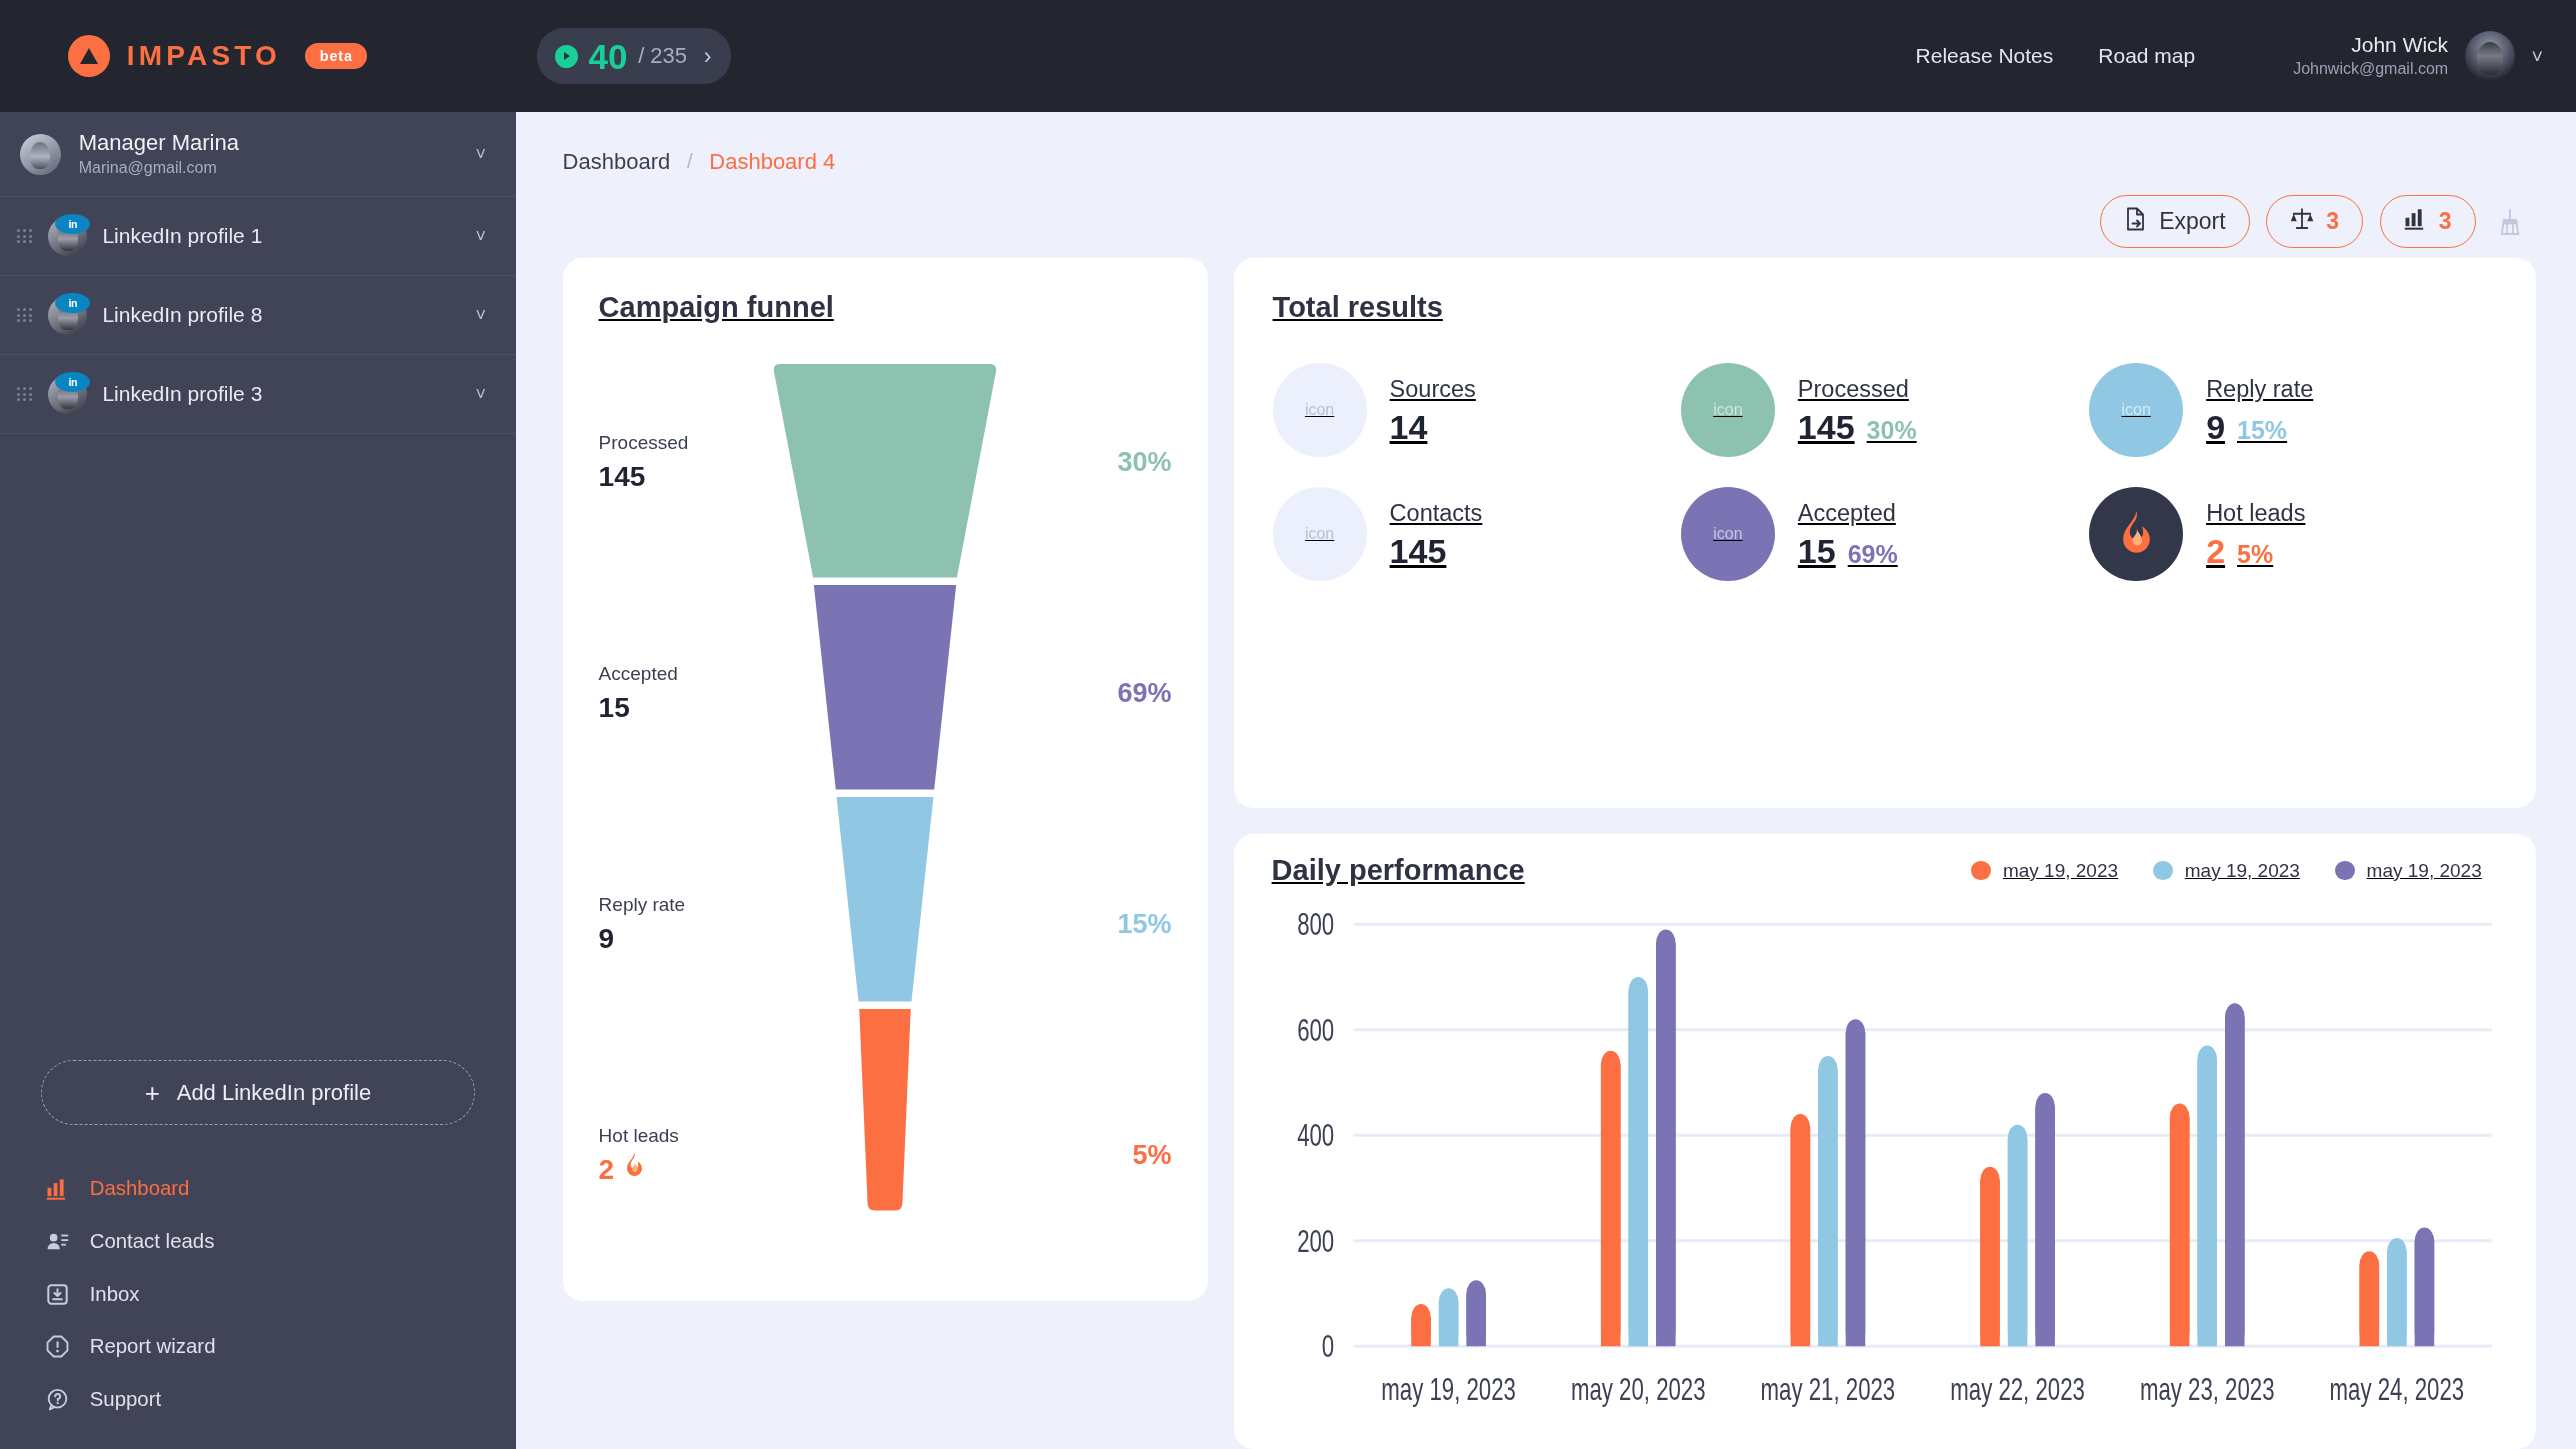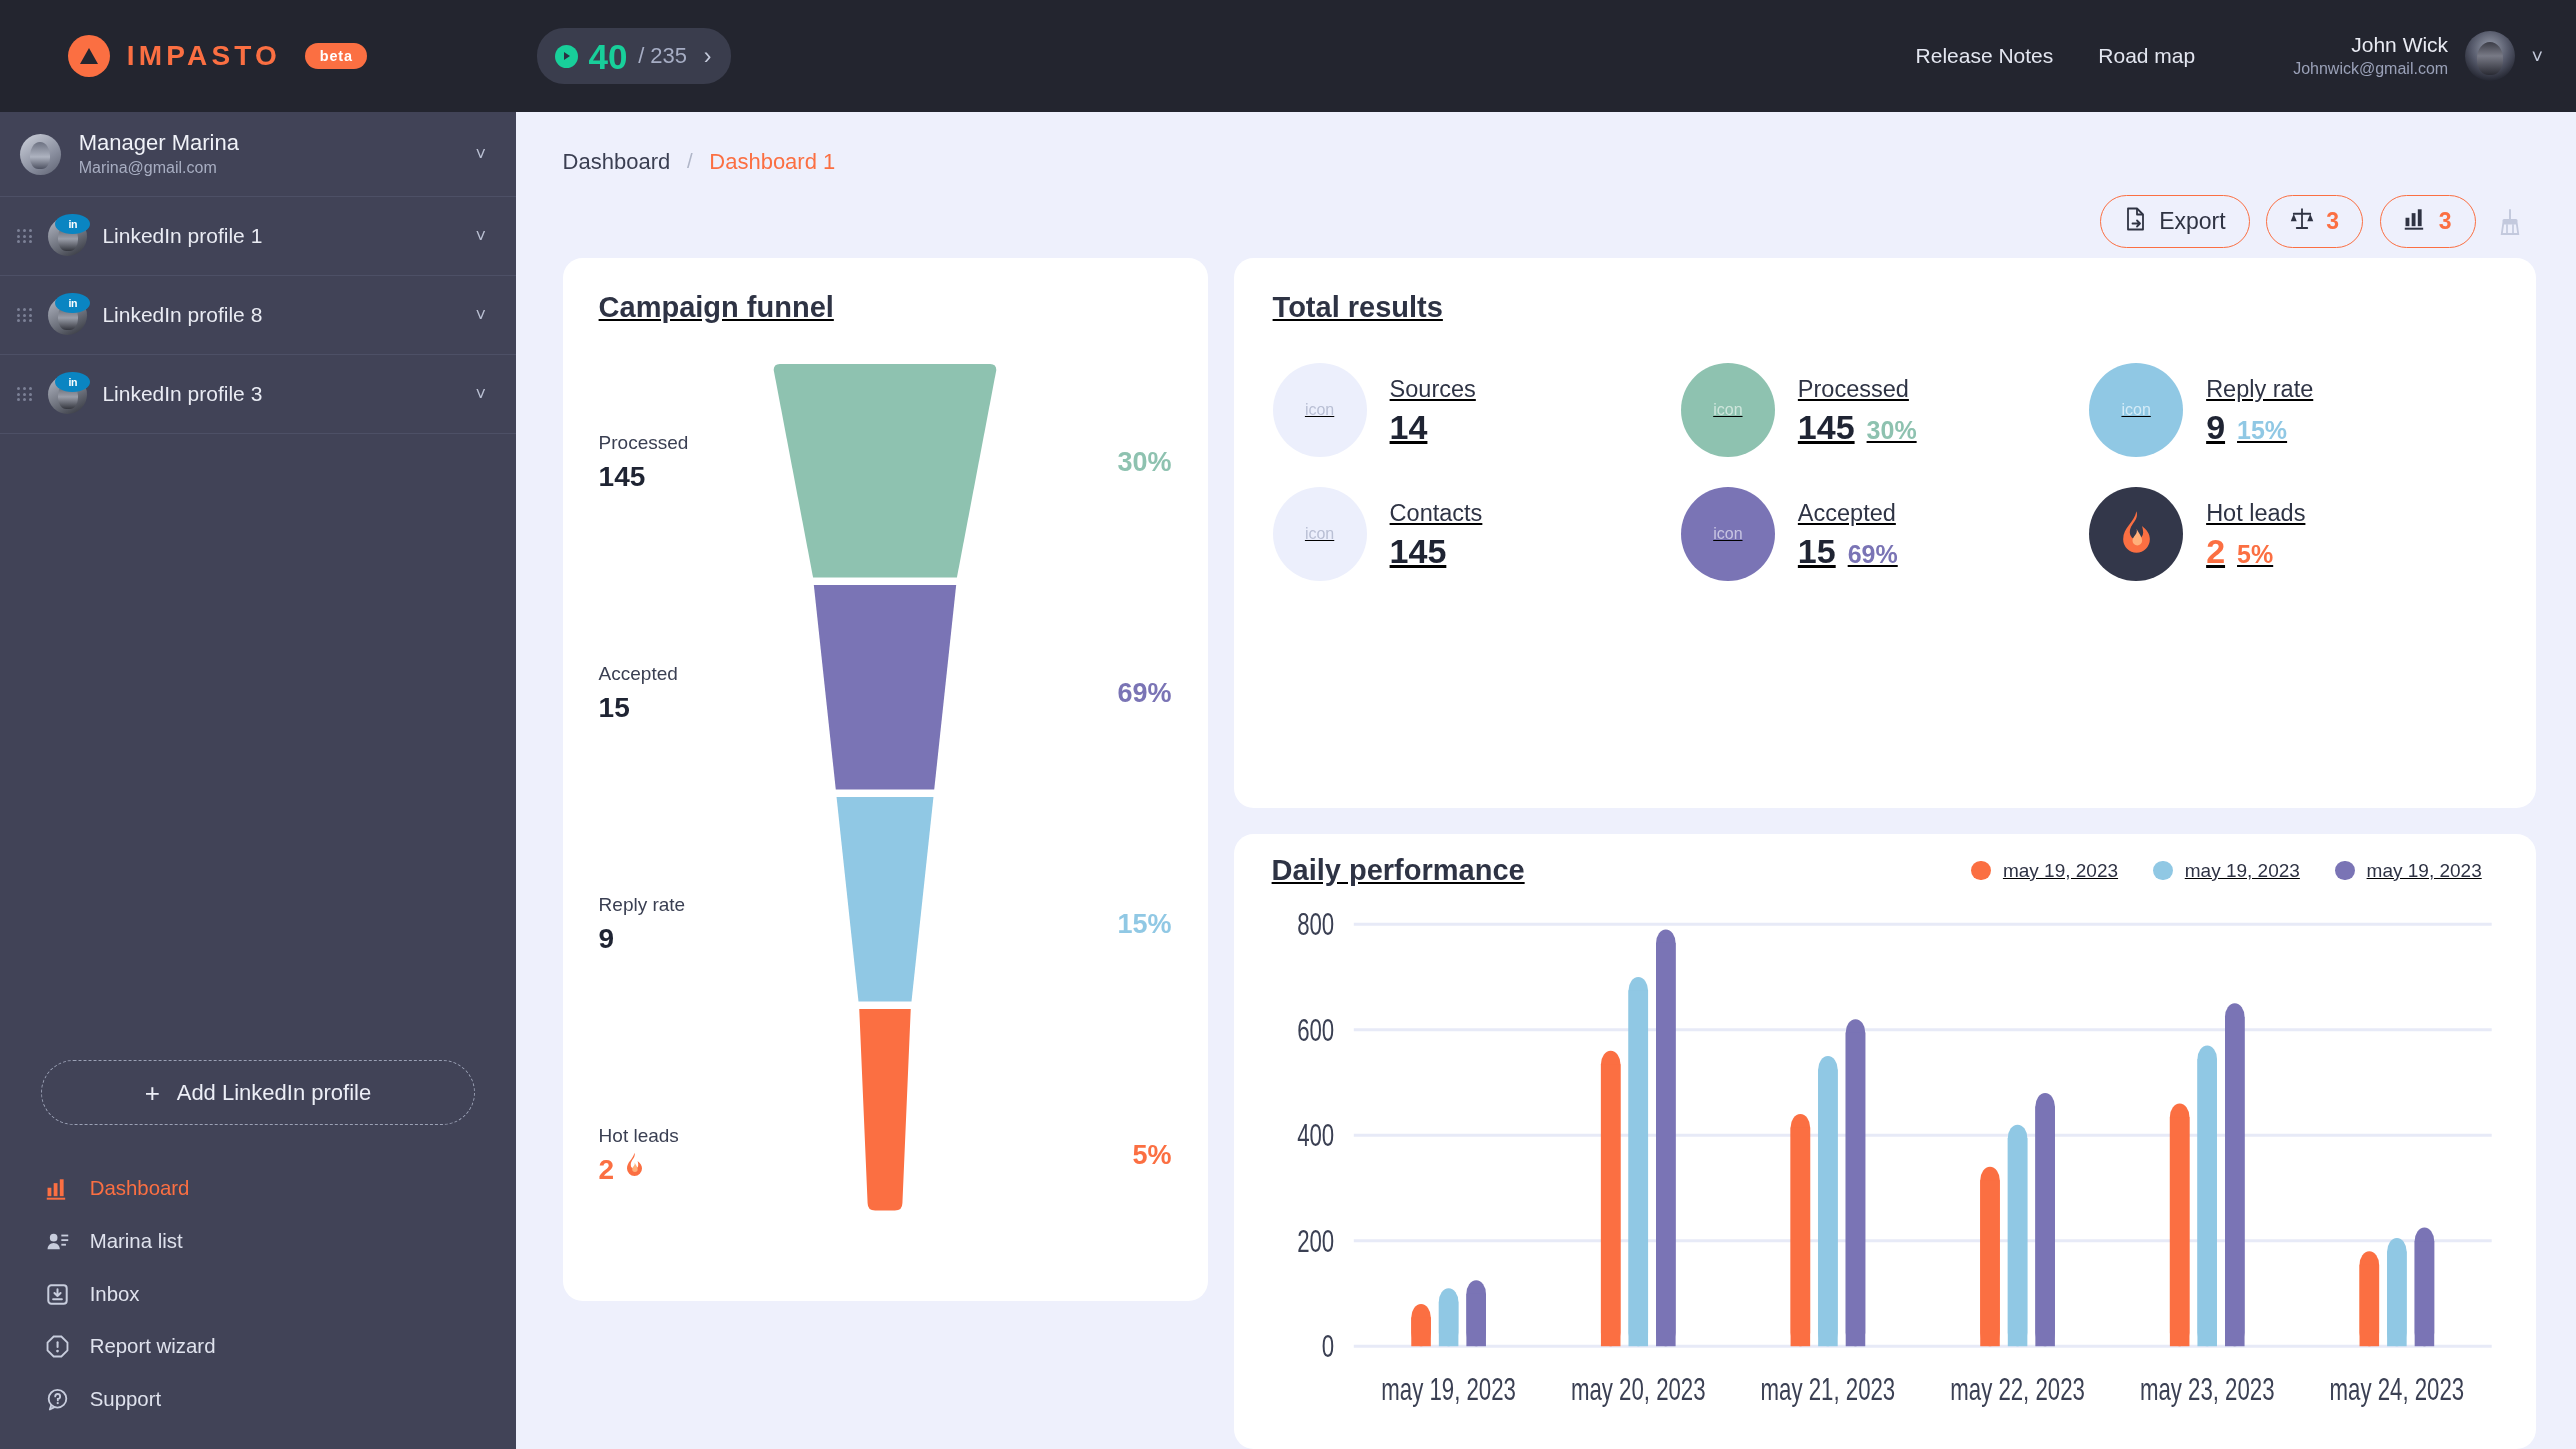--- a/index.html
+++ b/index.html
@@ -330,21 +330,21 @@
         <div class="nav-item">
           <span class="nav-ico">
             <svg width="23" height="23" viewBox="0 0 30 30">
                 <circle cx="10" cy="10" r="5" fill="#c8cddd"></circle>
                 <path d="M2 25c0-4.4 3.6-8 8-8s8 3.6 8 8z" fill="#c8cddd"></path>
                 <rect x="20" y="6" width="9" height="2.4" fill="#c8cddd"></rect>
                 <rect x="20" y="12" width="9" height="2.4" fill="#c8cddd"></rect>
                 <rect x="20" y="18" width="6" height="2.4" fill="#c8cddd"></rect>
               </svg>
           </span>
-          <span>Marina list</span>
+          <span>Contact leads</span>
         </div>
         <div class="nav-item">
           <span class="nav-ico">
             <svg width="23" height="23" viewBox="0 0 30 30">
                 <rect x="3" y="3" width="24" height="24" rx="4" fill="none" stroke="#c8cddd" stroke-width="2.6"></rect>
                 <path d="M15 8v9m0 0 4-4m-4 4-4-4" stroke="#c8cddd" stroke-width="2.6" fill="none" stroke-linecap="round" stroke-linejoin="round"></path>
                 <rect x="8" y="20" width="14" height="2.6" rx="1.3" fill="#c8cddd"></rect>
               </svg>
           </span>
           <span>Inbox</span>
@@ -371,21 +371,21 @@
           <span>Support</span>
         </div>
       </div>
     </div>
 
     <div class="main">
 
       <div class="crumb-row">
         <span class="crumb">Dashboard</span>
         <span class="crumb-sep">/</span>
-        <span class="crumb current">Dashboard 1</span>
+        <span class="crumb current">Dashboard 4</span>
       </div>
 
       <div class="toolbar">
         <div class="tbtn">
           <span>
             <svg width="23" height="24" viewBox="0 0 30 32">
                 <path d="M5 2h12l8 8v20H5z" fill="none" stroke="#2f3343" stroke-width="2.4" stroke-linejoin="round"></path>
                 <path d="M17 2v8h8" fill="none" stroke="#2f3343" stroke-width="2.4" stroke-linejoin="round"></path>
                 <path d="M11 22h10m0 0-4-4m4 4-4 4" fill="none" stroke="#2f3343" stroke-width="2.4" stroke-linecap="round" stroke-linejoin="round"></path>
               </svg>

